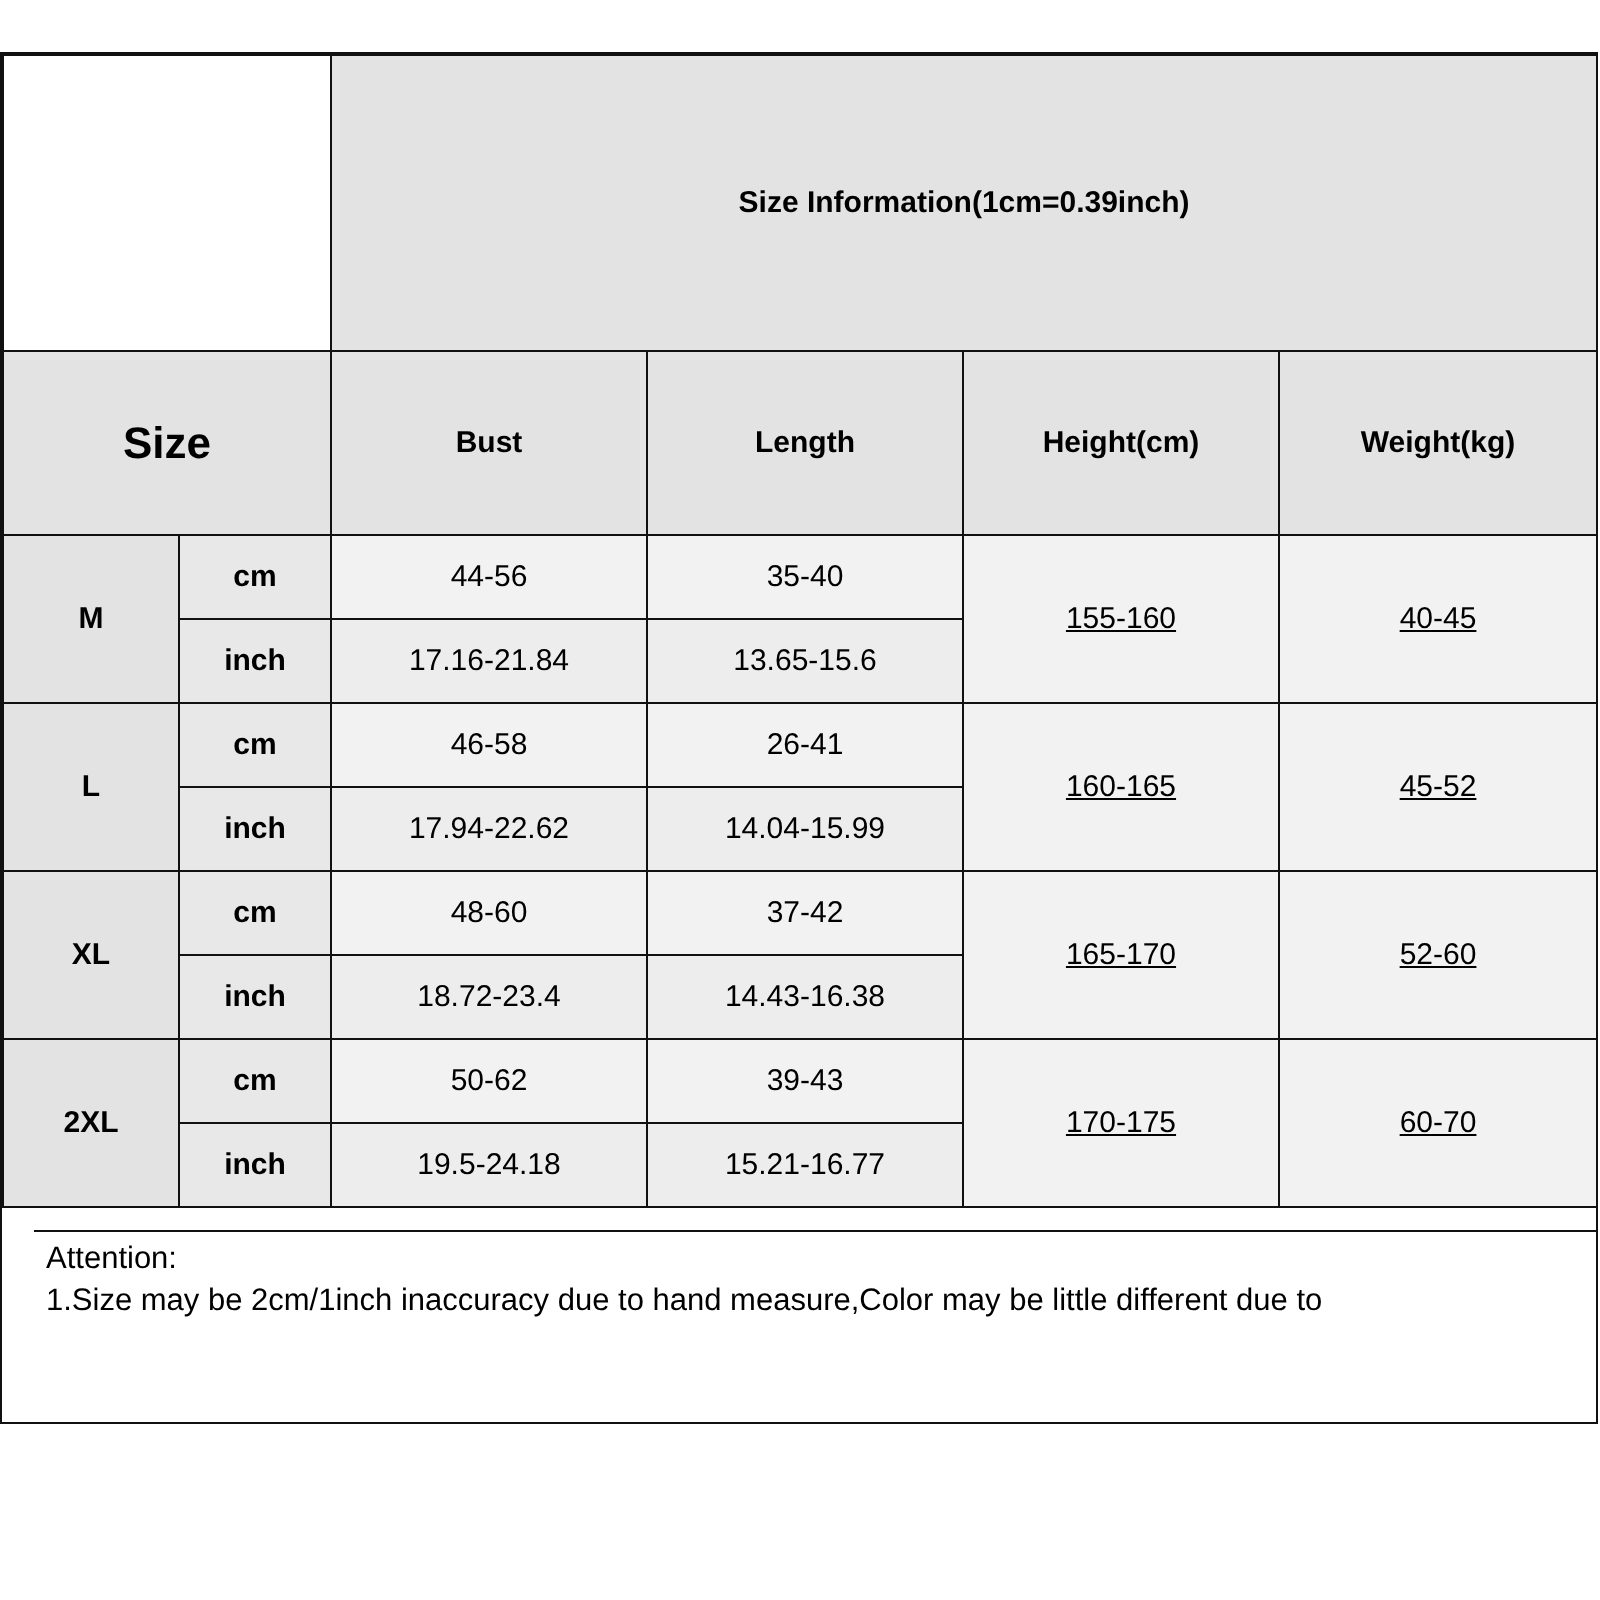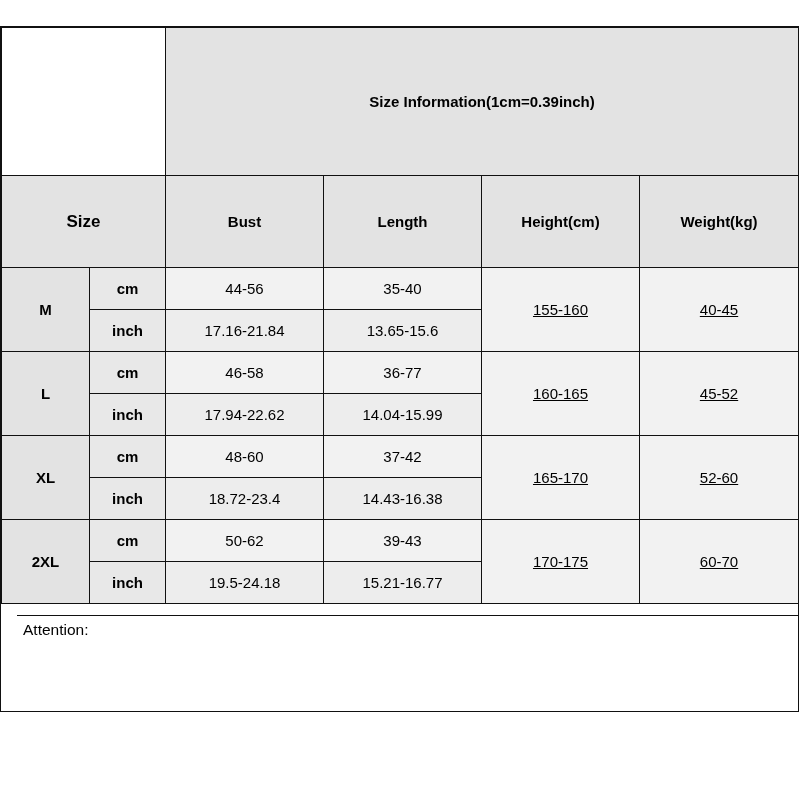--- a/index.html
+++ b/index.html
@@ -47,21 +47,21 @@
     background: #e3e3e3;
     font-size: 19px;
     font-weight: bold;
   }
   .col-head {
     background: #e3e3e3;
     font-weight: bold;
     font-size: 16px;
   }
   .col-head.size-head {
-    font-size: 17px;
+    font-size: 22px;
   }
   .size-label {
     background: #e3e3e3;
     font-weight: bold;
     font-size: 19px;
   }
   .unit-cell {
     background: #e8e8e8;
     font-weight: bold;
     font-size: 14px;
@@ -190,21 +190,21 @@
       <tr style="height:42px">
         <td class="unit-cell">inch</td>
         <td class="val-cell alt">17.16-21.84</td>
         <td class="val-cell alt">13.65-15.6</td>
       </tr>
 
       <tr style="height:42px">
         <td class="size-label" rowspan="2">L</td>
         <td class="unit-cell">cm</td>
         <td class="val-cell">46-58</td>
-        <td class="val-cell">36-77</td>
+        <td class="val-cell">26-41</td>
         <td class="hw-cell" rowspan="2">160-165</td>
         <td class="hw-cell" rowspan="2">45-52</td>
       </tr>
       <tr style="height:42px">
         <td class="unit-cell">inch</td>
         <td class="val-cell alt">17.94-22.62</td>
         <td class="val-cell alt">14.04-15.99</td>
       </tr>
 
       <tr style="height:42px">
@@ -232,15 +232,16 @@
       <tr style="height:42px">
         <td class="unit-cell">inch</td>
         <td class="val-cell alt">19.5-24.18</td>
         <td class="val-cell alt">15.21-16.77</td>
       </tr>
     </tbody>
   </table>
 
   <div class="attention">
     <div>Attention:</div>
+    <div>1.Size may be 2cm/1inch inaccuracy due to hand measure,Color may be little different due to</div>
   </div>
 
 </div>
 
 </body></html>

